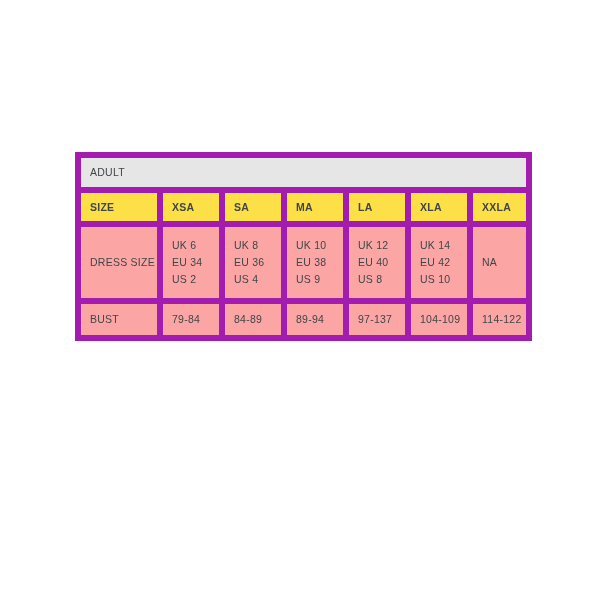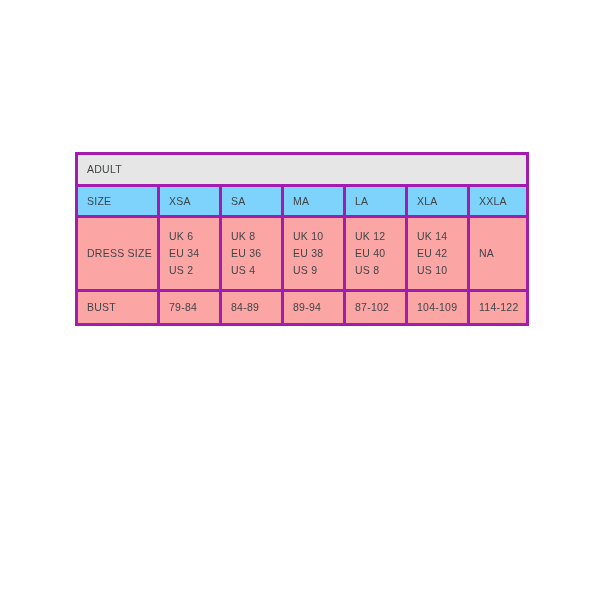--- a/index.html
+++ b/index.html
@@ -23,38 +23,38 @@
   }
 
   table.size-chart {
     border-collapse: collapse;
     width: 451px;
     table-layout: fixed;
     border: 1px solid #a3c585;
   }
 
   table.size-chart td {
-    border: 3px solid #a21caf;
+    border: 6px solid #a21caf;
     color: #404547;
     font-size: 10.5px;
     line-height: 1.55;
     letter-spacing: 0.25px;
     padding: 0 9px;
     vertical-align: middle;
     text-align: left;
     white-space: nowrap;
   }
 
   
   col.c-label { width: 82px; }
   col.c-size  { width: 62px; }
   col.c-last  { width: 59px; }
 
   tr.row-shaded td { background: #fca5a5; }
-  tr.row-plain  td { background: #7dd3fc; }
+  tr.row-plain  td { background: #fde047; font-weight: bold; }
 
   td.section-header {
     text-align: center;
     background: #e6e6e6;
     height: 29px;
   }
 
   tr.row-head td { height: 28px; }
   tr.row-data td { height: 31px; }
 
@@ -133,21 +133,21 @@
 
         <td class="dress-cell">NA</td>
       </tr>
 
 
       <tr class="row-data row-shaded">
         <td>BUST</td>
         <td>79-84</td>
         <td>84-89</td>
         <td>89-94</td>
-        <td>87-102</td>
+        <td>97-137</td>
         <td>104-109</td>
         <td>114-122</td>
       </tr>
 
 
 
 
     </tbody>
   </table>
 </div>

